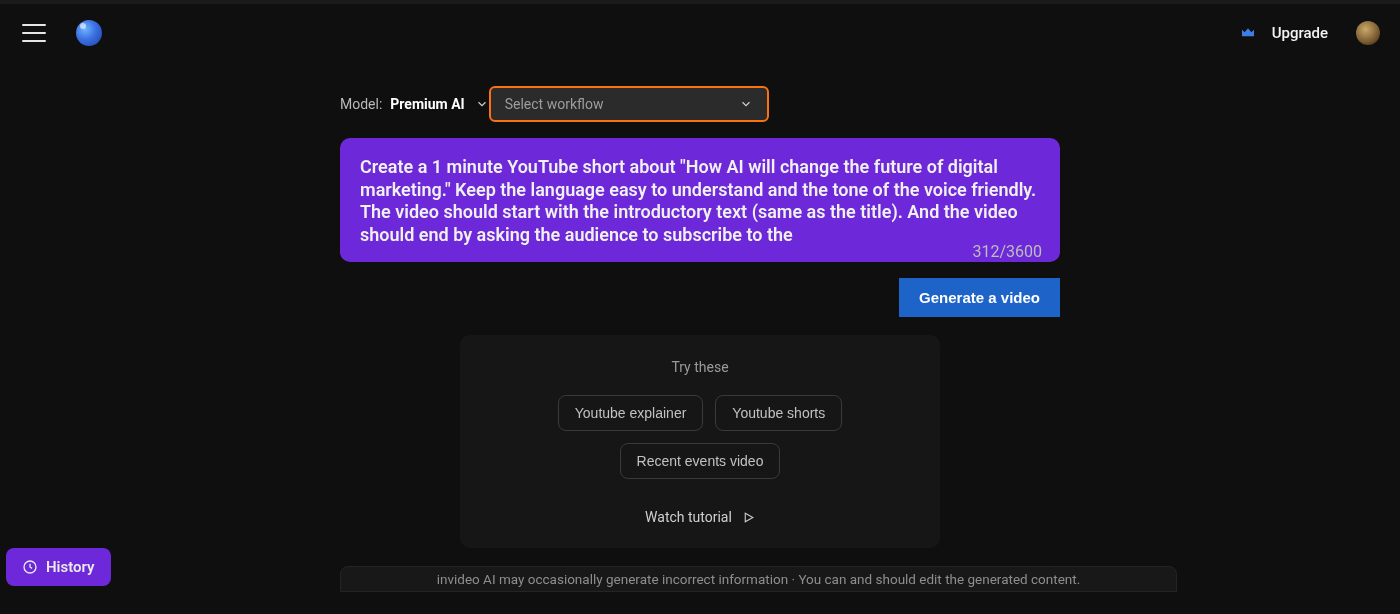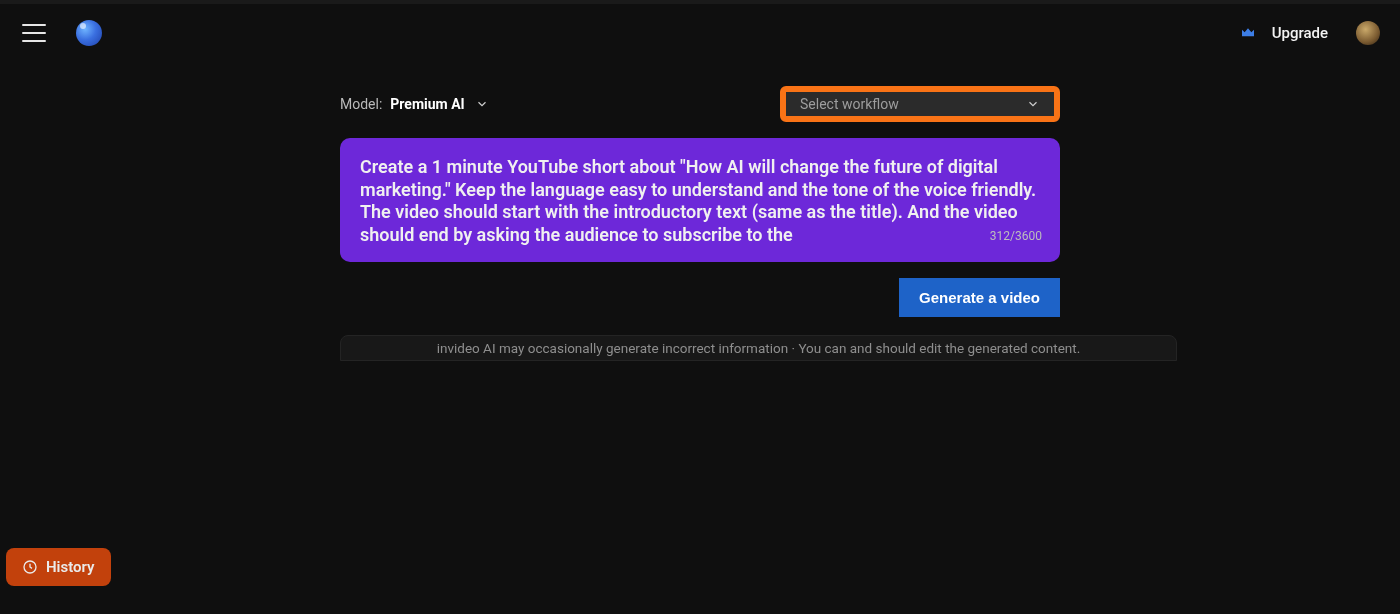--- a/index.html
+++ b/index.html
@@ -67,36 +67,35 @@
     position: absolute;
     left: 50%;
     transform: translateX(-50%);
     top: 82px;
     width: 720px;
   }
 
   .toprow {
     display: flex;
     align-items: center;
-    justify-content: space-between;
     margin-bottom: 16px;
   }
   .model-block {
     display: flex; align-items: center; gap: 6px;
     font-size: 14px;
   }
   .model-label { color: #b9b9b9; }
   .model-value { color: #ffffff; font-weight: 700; margin-left: 2px; }
   .chevron-down { color: #cfcfcf; display:flex; margin-left:4px;}
 
   .workflow-select {
     width: 280px;
     height: 36px;
     background: #2b2b2b;
-    border: 6px solid #f97316;
+    border: 2px solid #f97316;
     border-radius: 6px;
     display: flex; align-items: center; justify-content: space-between;
     padding: 0 14px;
     color: #9d9d9d;
     font-size: 14px;
     cursor: pointer;
     gap: 19px;
   }
 
   .prompt-box {
@@ -112,22 +111,22 @@
     color: #f0f0f0;
     font-size: 18px;
     font-weight: 600;
     line-height: 1.25;
     height: 92px;
     overflow: hidden;
   }
   .char-count {
     position: absolute;
     right: 18px;
-    bottom: 19px;
-    font-size: 12px;
+    bottom: 1px;
+    font-size: 16px;
     color: #bdbdbd;
   }
 
   .generate-row {
     display: flex; justify-content: flex-end;
     margin-top: 16px;
   }
   .generate-btn {
     background: #1e63c8;
     color: #ffffff;
@@ -183,21 +182,21 @@
     font-size: 13.5px;
     color: #8e8e8e;
     padding: 4px 10px;
   }
 
   
   .history-btn {
     position: absolute;
     left: 6px;
     bottom: 30px;
-    background: #c2410c;
+    background: #6d28d9;
     border-radius: 8px;
     padding: 10px 16px;
     display: flex; align-items: center; gap: 8px;
     color: #eaeaea;
     font-size: 15px;
     font-weight: 600;
     cursor: pointer;
   }
   .clock-icon { display:flex; }
 </style>
@@ -248,20 +247,36 @@
 
   <div class="prompt-box">
     <div class="prompt-text">Create a 1 minute YouTube short about "How AI will change the future of digital marketing." Keep the language easy to understand and the tone of the voice friendly. The video should start with the introductory text (same as the title). And the video should end by asking the audience to subscribe to the</div>
     <div class="char-count">312/3600</div>
   </div>
 
   <div class="generate-row">
     <button class="generate-btn">Generate a video</button>
   </div>
 
+  <div class="try-panel">
+    <div class="try-title">Try these</div>
+    <div class="chips">
+      <button class="chip">Youtube explainer</button>
+      <button class="chip">Youtube shorts</button>
+      <button class="chip">Recent events video</button>
+    </div>
+    <div class="watch-tutorial">
+      <span>Watch tutorial</span>
+      <span class="play-icon">
+        <svg width="13" height="13" viewBox="0 0 24 24" fill="none" stroke="currentColor" stroke-width="2">
+            <polygon points="6 4 20 12 6 20 6 4"></polygon>
+          </svg>
+      </span>
+    </div>
+  </div>
 
   <div class="disclaimer-bar">invideo AI may occasionally generate incorrect information · You can and should edit the generated content.</div>
 </div>
 
 <div class="history-btn">
   <span class="clock-icon">
     <svg width="16" height="16" viewBox="0 0 24 24" fill="none" stroke="currentColor" stroke-width="2">
         <circle cx="12" cy="12" r="9"></circle>
         <polyline points="12 7 12 12 15 14"></polyline>
       </svg>

